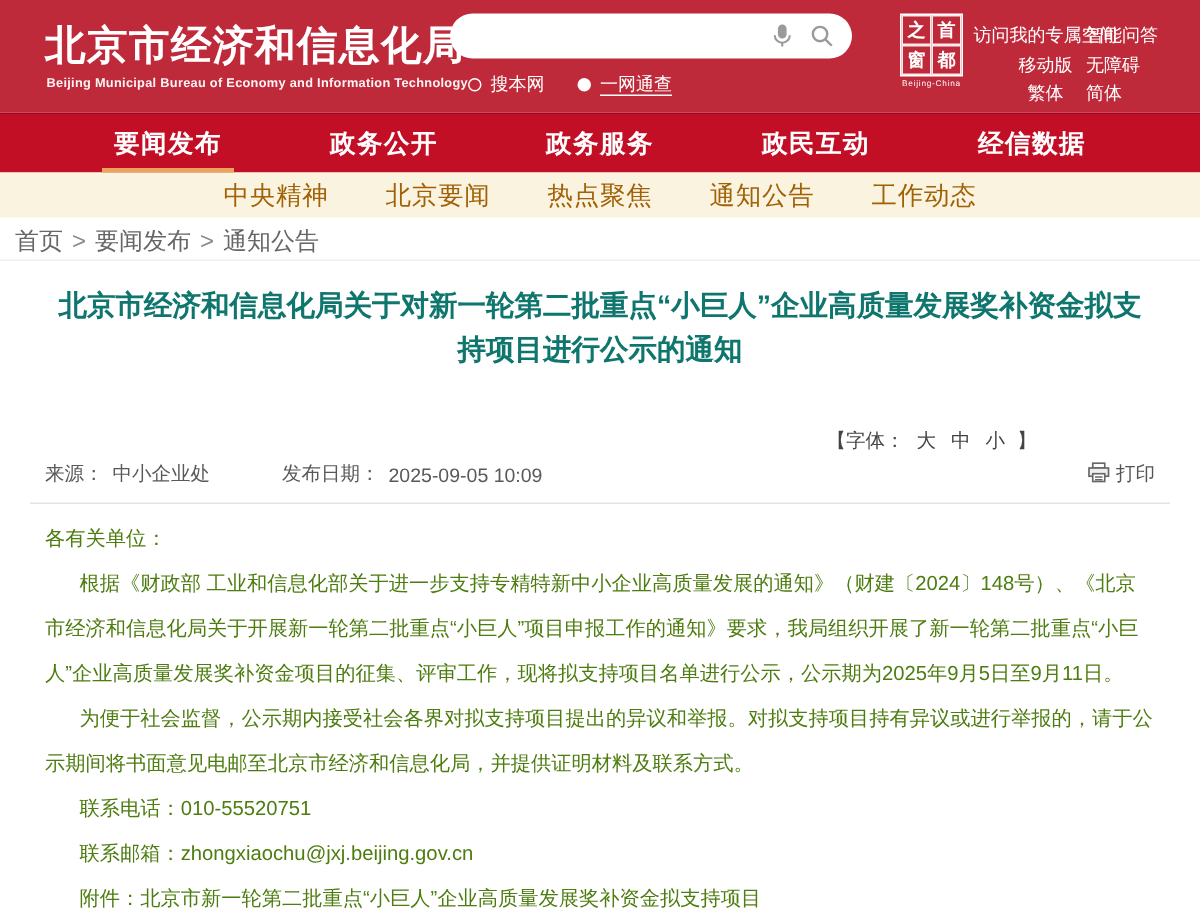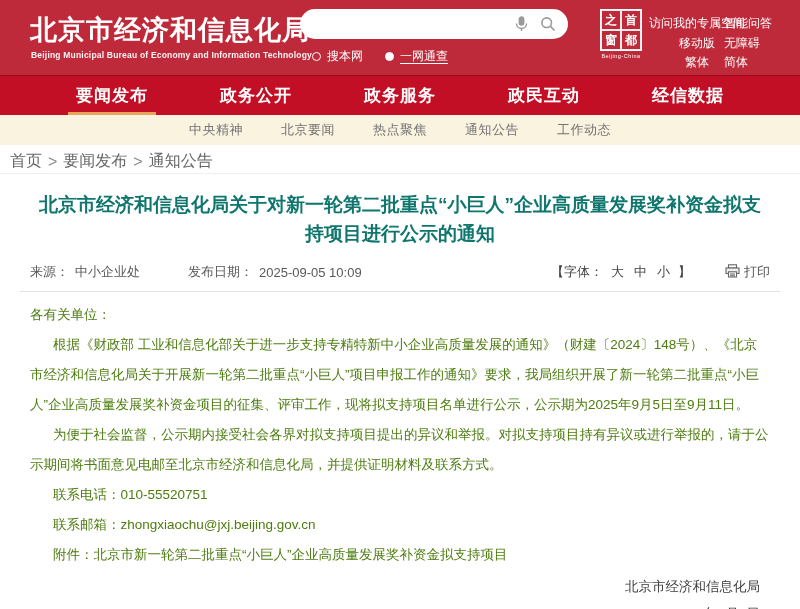--- a/index.html
+++ b/index.html
@@ -57,42 +57,42 @@
   .nav-item{
     color:#fff;font-size:17px;font-weight:600;display:flex;align-items:center;position:relative;
     cursor:pointer;padding:0 6px;letter-spacing:1px;
   }
   .nav-item.active::after{
     content:"";position:absolute;left:-2px;right:-2px;bottom:0;height:3px;background:#e9a45b;
   }
   .subnav{
     background:#faf3e0;height:30px;display:flex;align-items:center;justify-content:center;gap:38px;
   }
-  .subnav-item{font-size:13px;color:#737373;cursor:pointer;letter-spacing:.5px;}
+  .subnav-item{font-size:17px;color:#a16207;cursor:pointer;letter-spacing:.5px;}
   
   .breadcrumb{
     padding:6px 10px 1px;font-size:16px;color:#666;border-bottom:1px solid #f0f0f0;
     display:flex;align-items:center;gap:6px;
   }
   .crumb{cursor:pointer;}
   .crumb-sep{color:#888;}
   
   .article{padding:0 30px;}
   .article-title{
     margin:16px 8px 0;text-align:center;font-size:19px;font-weight:bold;color:#0f766e;line-height:29px;
   }
   .meta-row{
     margin-top:15px;display:flex;align-items:flex-end;font-size:13px;color:#595959;
   }
   .meta-left{display:flex;align-items:center;}
   .meta-left .lbl{margin-right:6px;}
   .meta-left .val{margin-right:48px;}
   .meta-right{margin-left:auto;display:flex;align-items:center;gap:6px;color:#444;}
   .font-size-btn{cursor:pointer;padding:0 2px;}
-  .print-btn{display:flex;align-items:center;gap:4px;cursor:pointer;margin-left:28px;color:#555;}
+  .print-btn{display:flex;align-items:center;gap:4px;cursor:pointer;margin-left:28px;color:#555;margin-top:44px;}
   .meta-divider{border:none;border-top:1px solid #e3e3e3;margin:10px -10px 0;}
   .body-text{padding-top:8px;font-size:13.5px;color:#4d7c0f;}
   .body-text p{margin:0;line-height:30px;}
   .body-text p.indent{text-indent:1.7em;}
   .attachment-link{cursor:pointer;}
   .sign-block{margin-top:3px;text-align:right;padding-right:10px;font-size:13.5px;color:#404040;line-height:27px;}
 </style>
 </head>
 <body>
 

